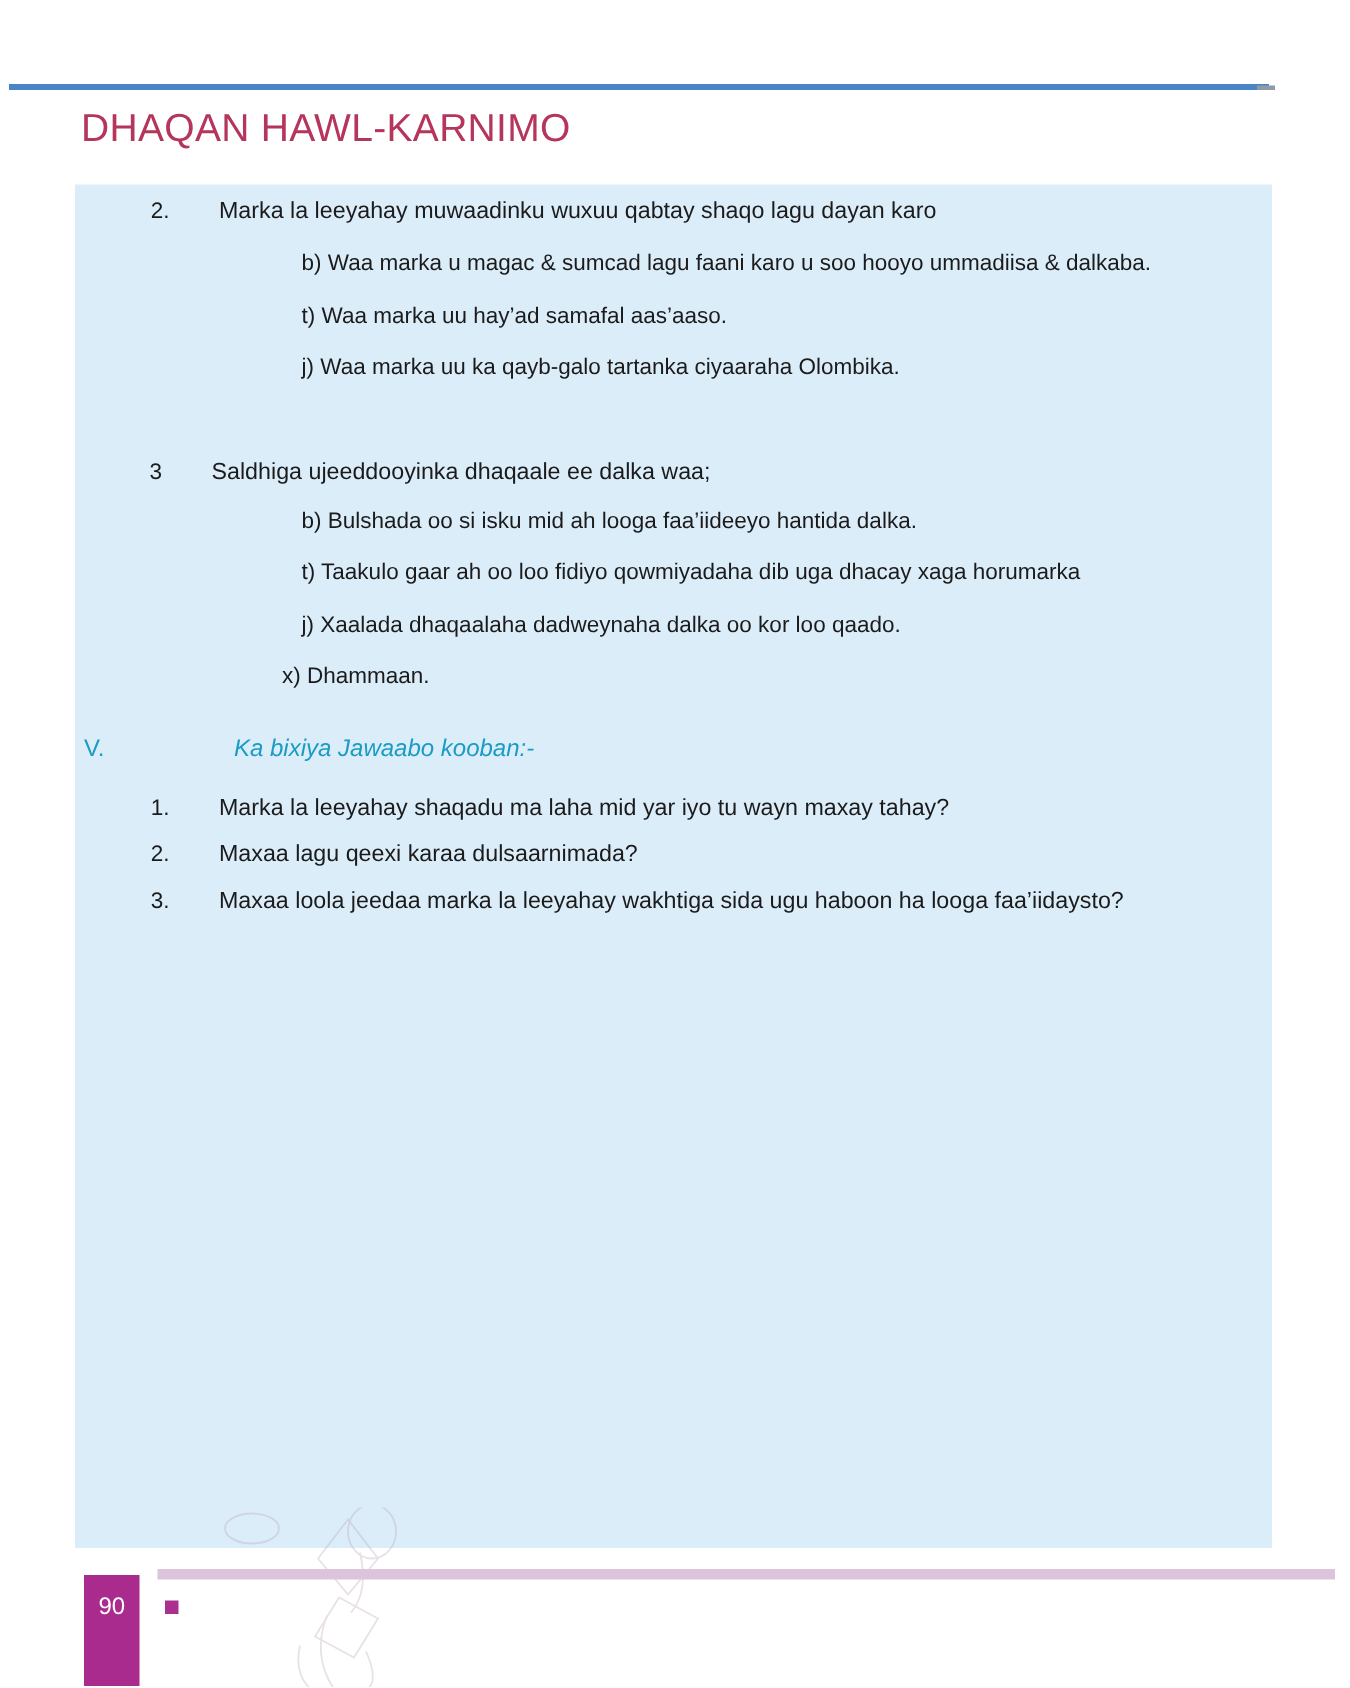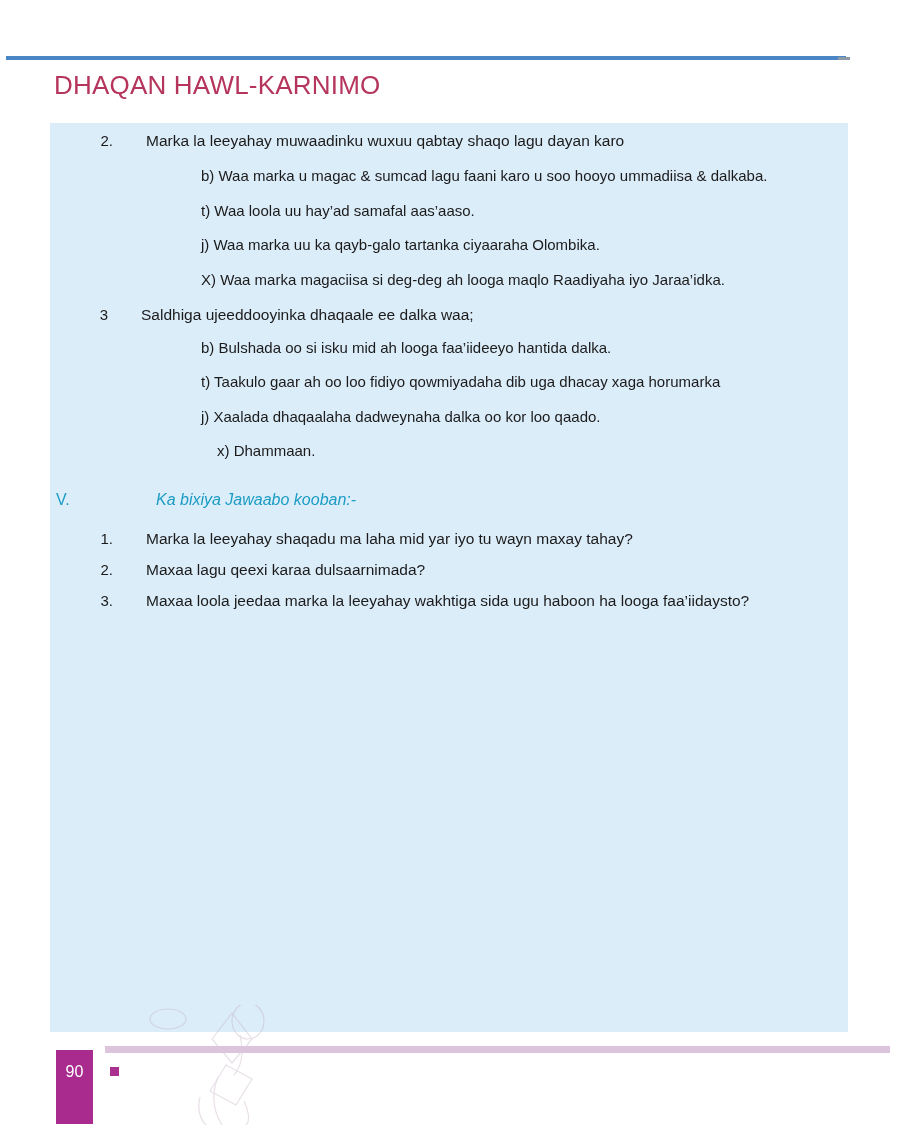--- a/index.html
+++ b/index.html
@@ -176,34 +176,33 @@
 
   <div class="panel">
 
     <div class="q-block" style="left:33px; top:8px; right:20px;">
       <div class="item">
         <span class="marker">2.</span>
         <span class="body">Marka la leeyahay muwaadinku wuxuu qabtay shaqo lagu dayan karo</span>
       </div>
     </div>
     <div class="sub" style="position:absolute; left:33px; top:43px;">b) Waa marka u magac &amp; sumcad lagu faani karo u soo hooyo ummadiisa &amp; dalkaba.</div>
-    <div class="sub" style="position:absolute; left:33px; top:78px;">t) Waa loola uu hay’ad samafal aas’aaso.</div>
+    <div class="sub" style="position:absolute; left:33px; top:78px;">t) Waa marka uu hay’ad samafal aas’aaso.</div>
     <div class="sub" style="position:absolute; left:33px; top:112px;">j) Waa marka uu ka qayb-galo tartanka ciyaaraha Olombika.</div>
-    <div class="sub" style="position:absolute; left:33px; top:147px;">X) Waa marka magaciisa si deg-deg ah looga maqlo Raadiyaha iyo Jaraa’idka.</div>
 
     <div class="q-block" style="left:28px; top:182px; right:20px;">
       <div class="item">
         <span class="marker">3</span>
         <span class="body">Saldhiga ujeeddooyinka dhaqaale ee dalka waa;</span>
       </div>
     </div>
     <div class="sub" style="position:absolute; left:33px; top:215px;">b) Bulshada oo si isku mid ah looga faa’iideeyo hantida dalka.</div>
     <div class="sub" style="position:absolute; left:33px; top:249px;">t) Taakulo gaar ah oo loo fidiyo qowmiyadaha dib uga dhacay xaga horumarka</div>
     <div class="sub" style="position:absolute; left:33px; top:284px;">j) Xaalada dhaqaalaha dadweynaha dalka oo kor loo qaado.</div>
-    <div class="sub" style="position:absolute; left:49px; top:318px;">x) Dhammaan.</div>
+    <div class="sub" style="position:absolute; left:20px; top:318px;">x) Dhammaan.</div>
 
     <div class="sec-head" style="left:6px; top:368px;">
       <span class="roman">V.</span>
       <span class="sec-title">Ka bixiya Jawaabo kooban:-</span>
     </div>
 
     <div class="item" style="position:absolute; left:33px; top:406px; right:20px;">
       <span class="marker">1.</span>
       <span class="body">Marka la leeyahay shaqadu ma laha mid yar iyo tu wayn maxay tahay?</span>
     </div>

